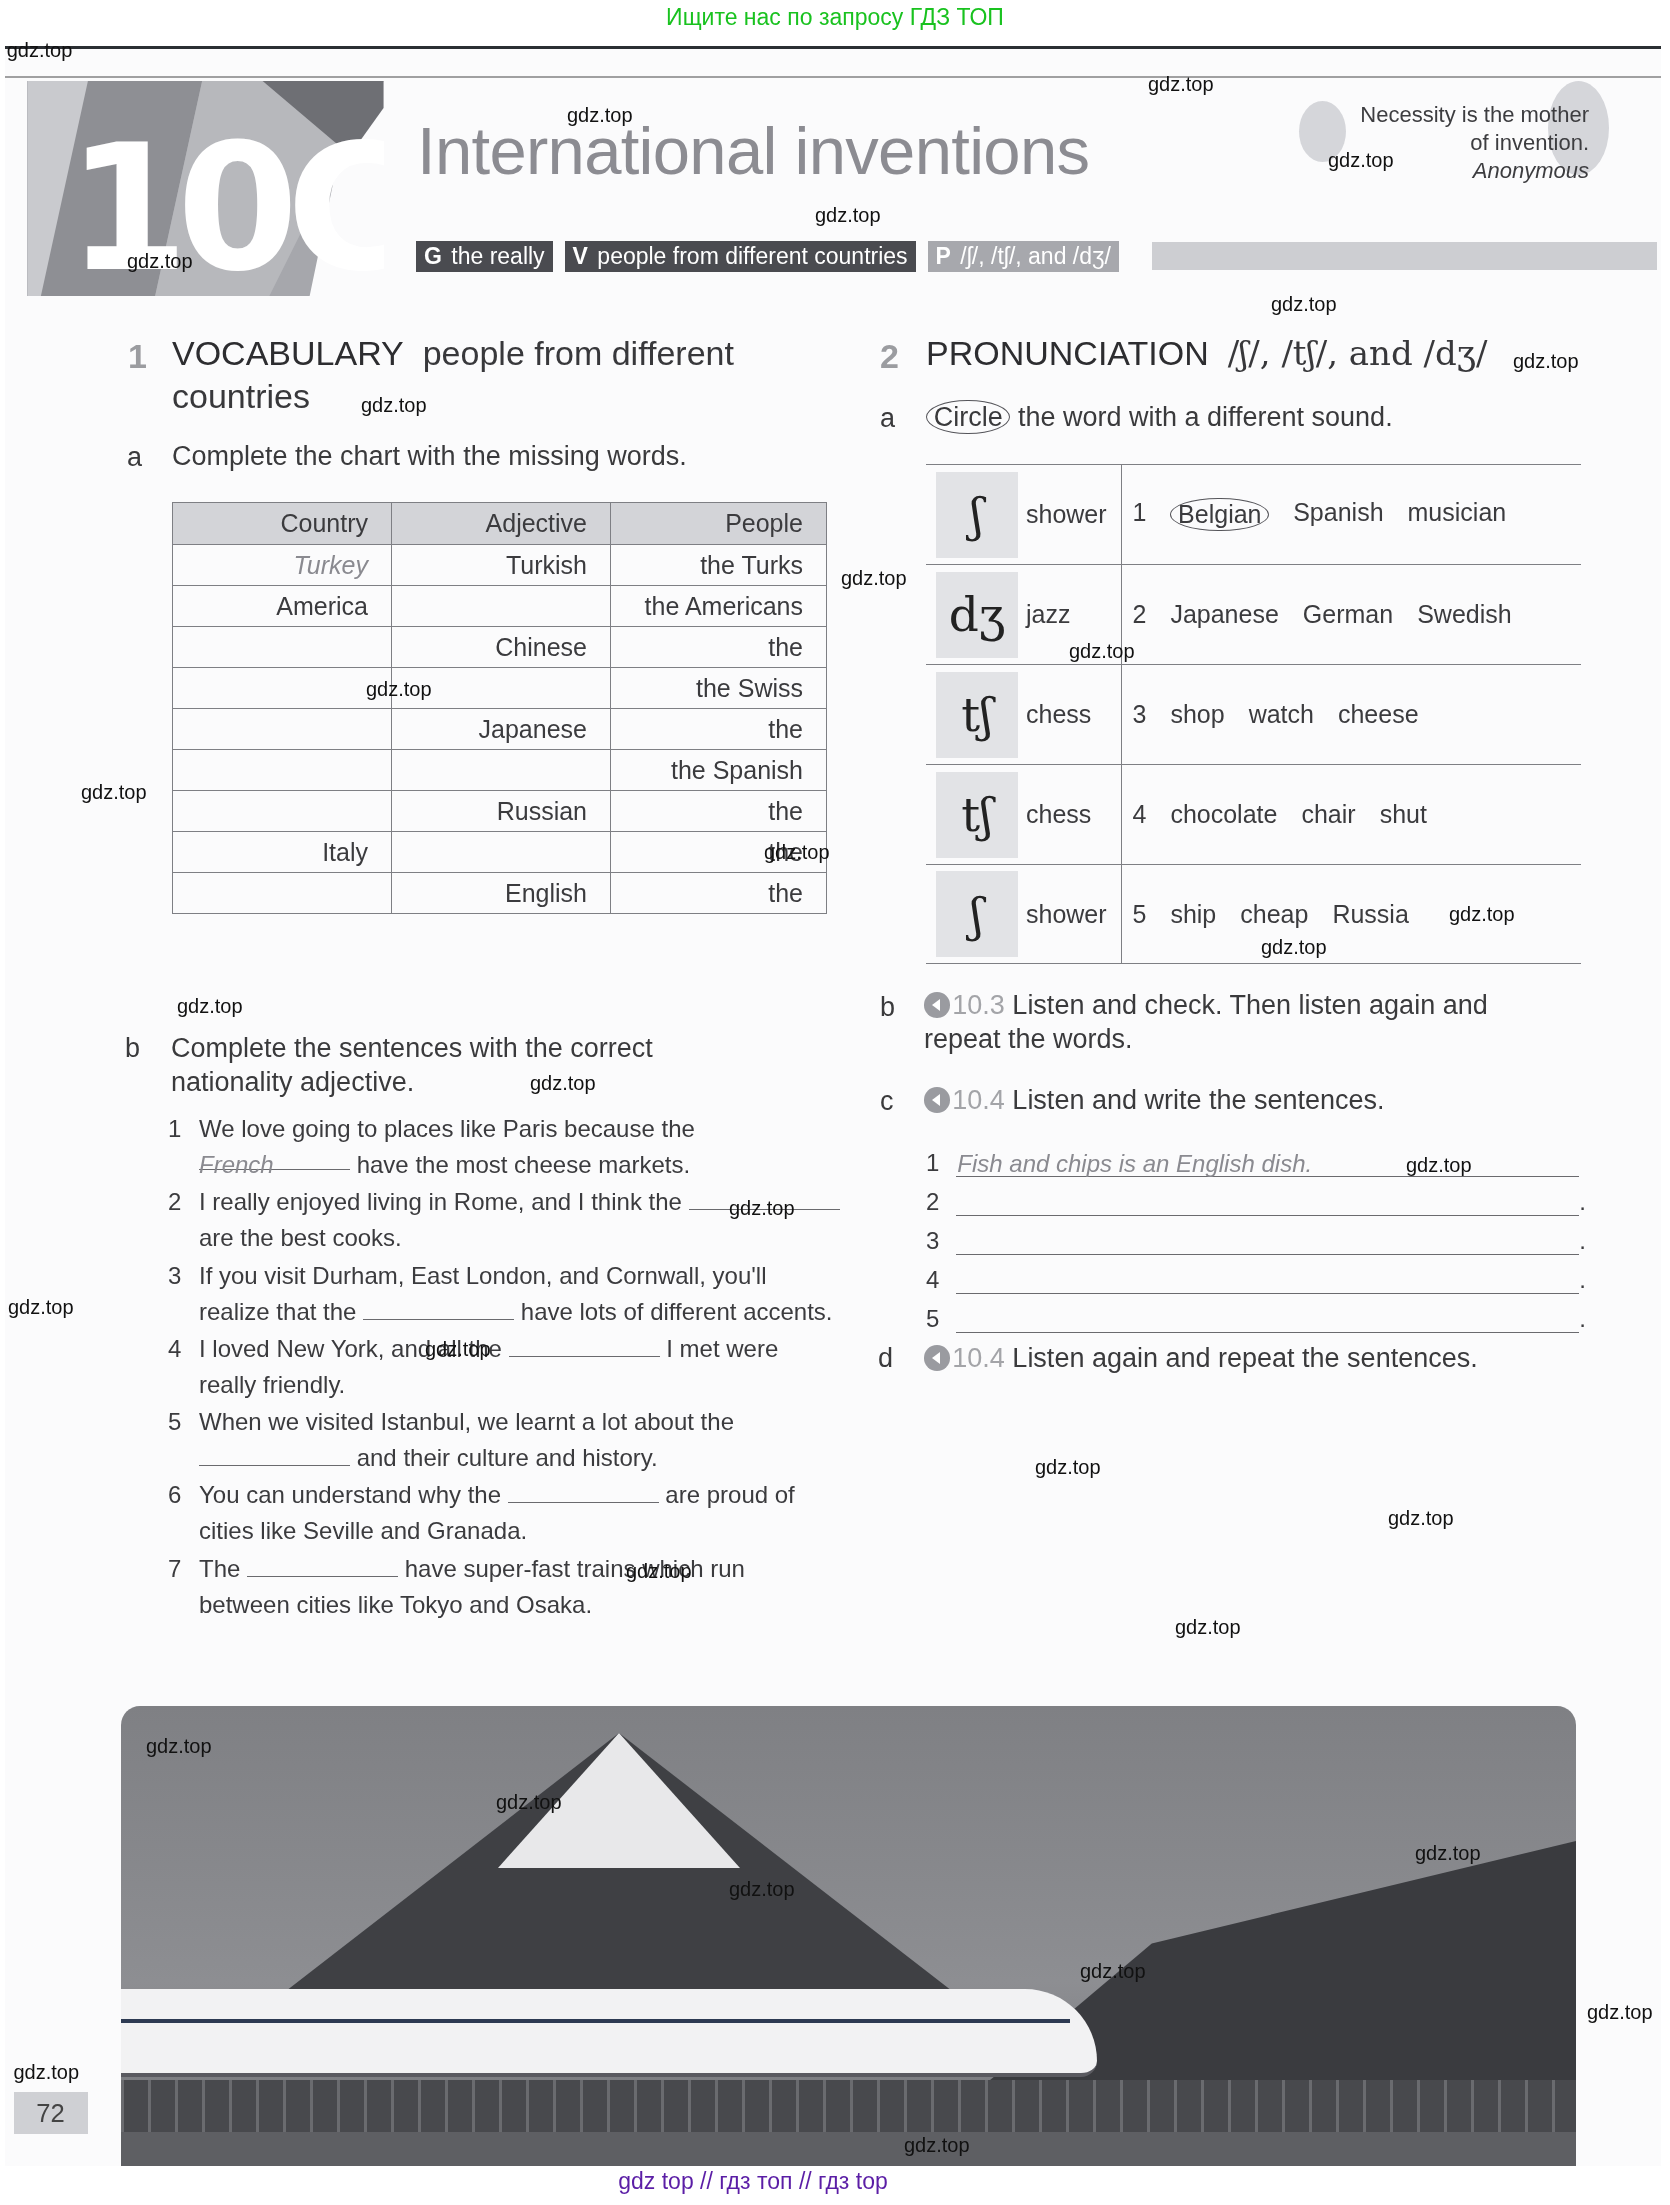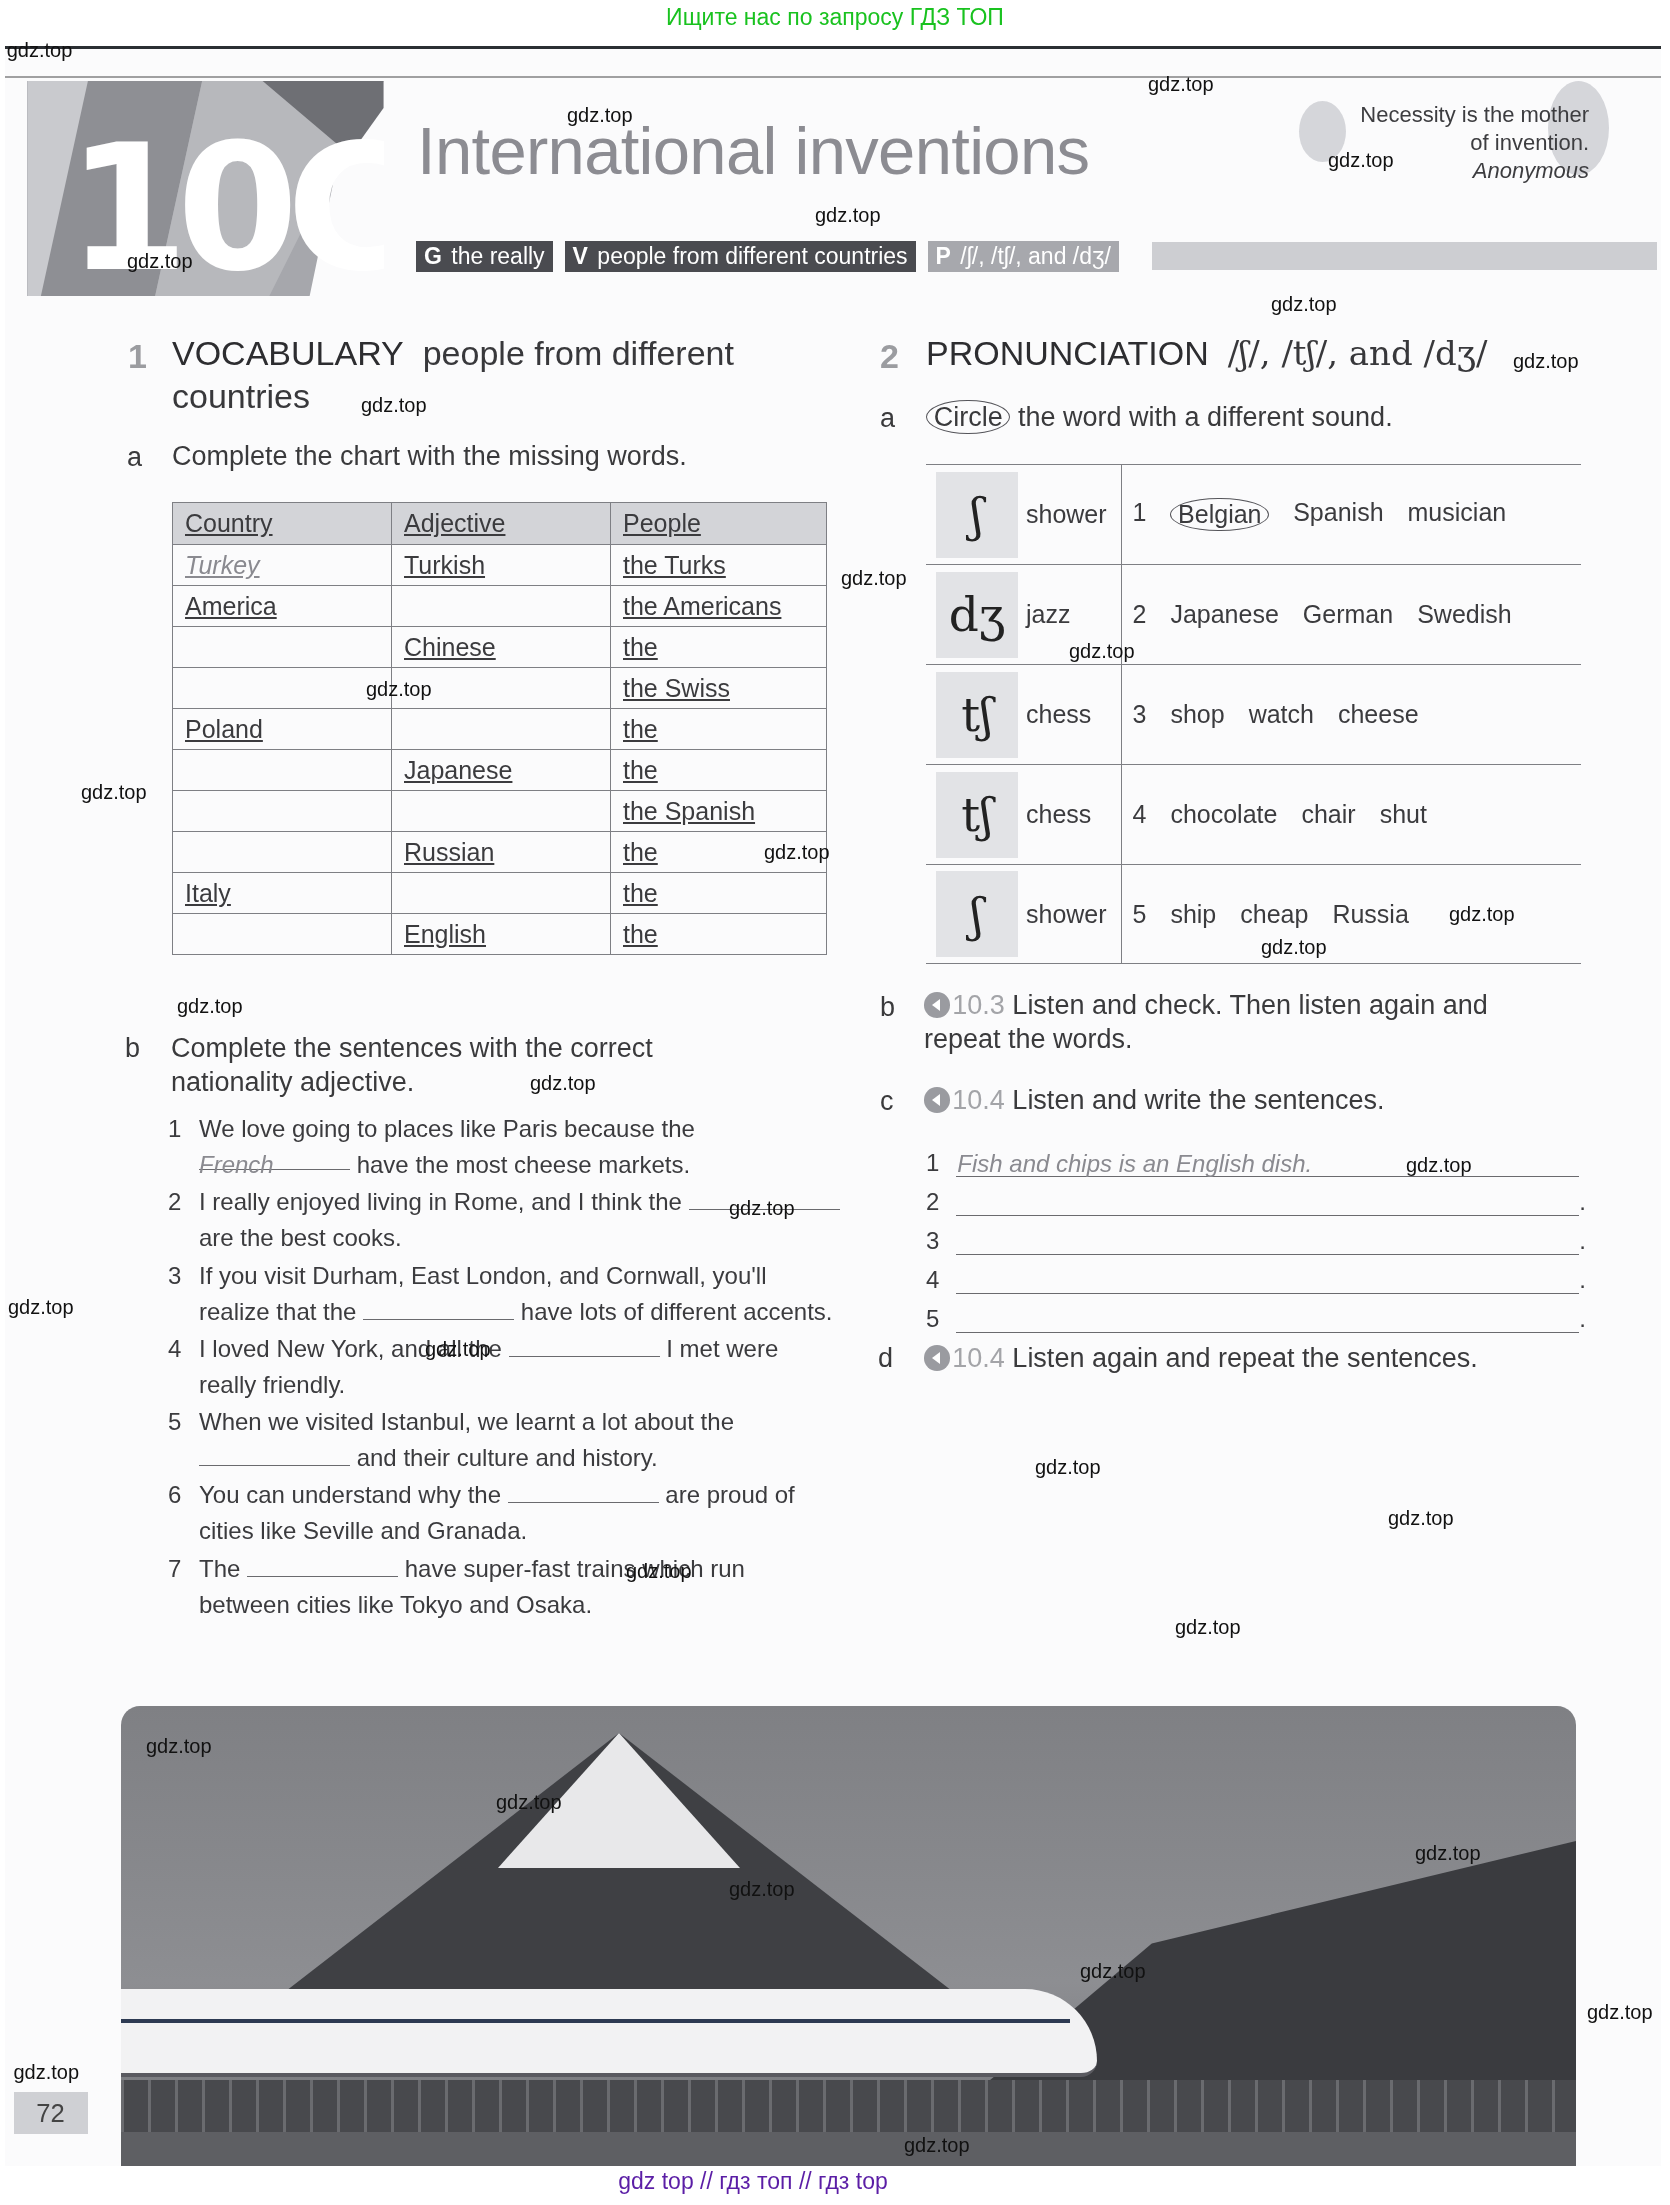--- a/index.html
+++ b/index.html
@@ -32,21 +32,21 @@
 
   
   .sec-num { position: absolute; font-size: 34px; font-weight: bold; color: #9b9ca0; }
   .sec-head { position: absolute; font-size: 34px; line-height: 43px; color: #38383b; }
   .sec-head b { font-weight: normal; color: #2d2d30; }
   .sub-letter { position: absolute; font-size: 27px; color: #3a3a3c; }
   .instr { position: absolute; font-size: 27px; line-height: 34px; color: #3a3a3c; }
 
   
   table.vocab { position: absolute; left: 172px; top: 502px; width: 655px; border-collapse: collapse; font-size: 25px; color: #3b3b3e; }
-  table.vocab td, table.vocab th { border: 1.3px solid #7e7f84; height: 41px; padding: 0 12px; text-align: left; font-weight: normal; vertical-align: middle; text-decoration: underline; }
+  table.vocab td, table.vocab th { border: 1.3px solid #7e7f84; height: 41px; padding: 0 23px; text-align: right; font-weight: normal; vertical-align: middle; }
   table.vocab th { background: #d3d4d8; font-weight: normal; height: 42px; }
   table.vocab td.example { color: #8a8a90; font-style: italic; }
   table.vocab col.c1 { width: 219px; } table.vocab col.c2 { width: 219px; }
 
   
   .sentences { position: absolute; left: 168px; top: 1111px; width: 673px; font-size: 24px; line-height: 36px; color: #3b3b3e; }
   .sentence { display: flex; margin-bottom: 1.3px; }
   .sentence .num { width: 31px; flex: none; }
   .blank { display: inline-block; width: 151px; border-bottom: 1.3px solid #6a6a6e; height: 23px; vertical-align: baseline; }
   .blank.filled { color: #8a8a90; font-style: italic; }
@@ -168,25 +168,20 @@
     </tr>
     <tr>
       <td></td>
       <td>Chinese</td>
       <td>the</td>
     </tr>
     <tr>
       <td></td>
       <td></td>
       <td>the Swiss</td>
-    </tr>
-    <tr>
-      <td>Poland</td>
-      <td></td>
-      <td>the</td>
     </tr>
     <tr>
       <td></td>
       <td>Japanese</td>
       <td>the</td>
     </tr>
     <tr>
       <td></td>
       <td></td>
       <td>the Spanish</td>

